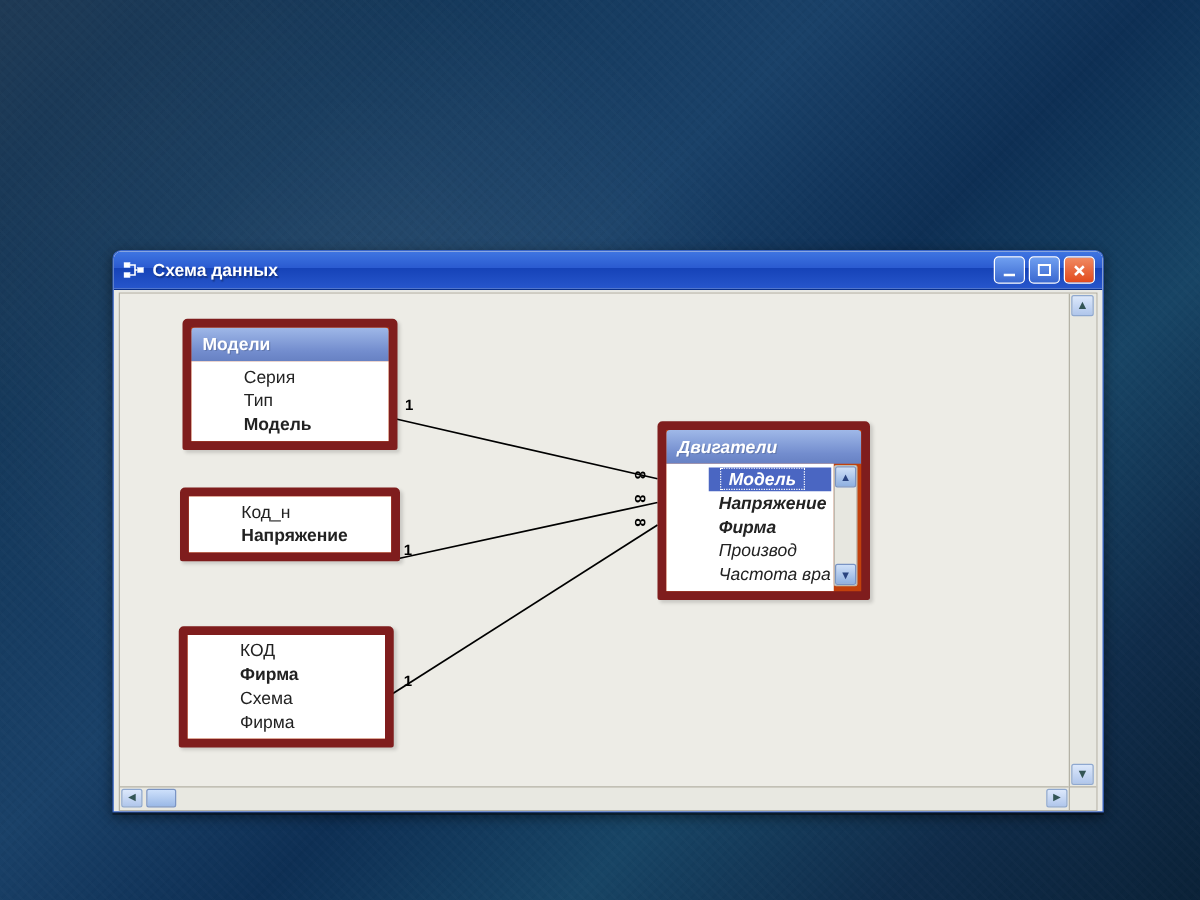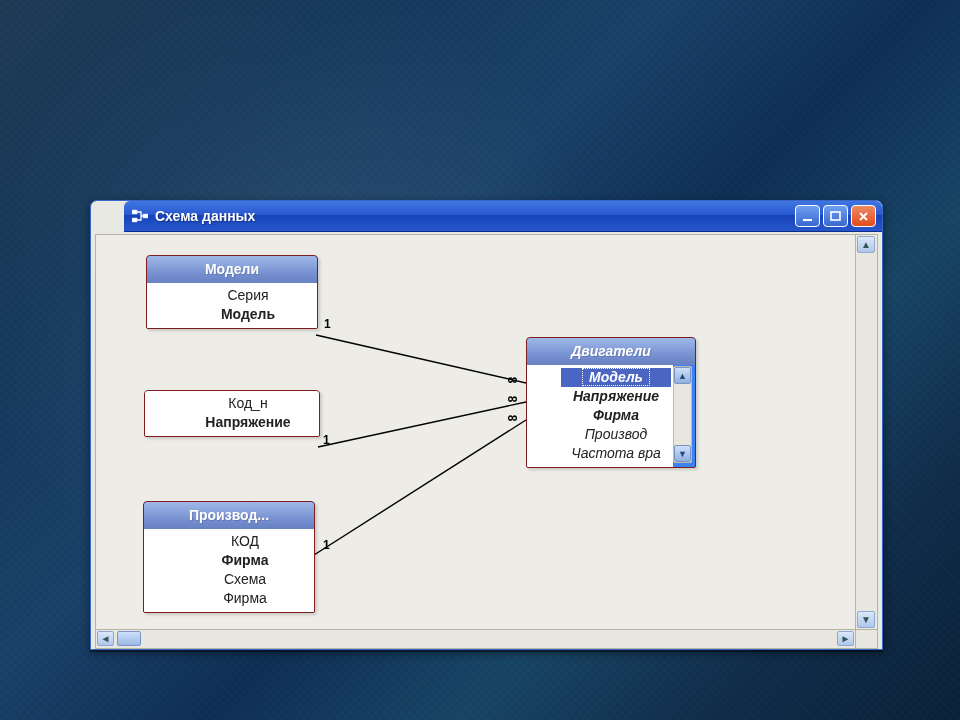--- a/index.html
+++ b/index.html
@@ -26,21 +26,20 @@
     position: absolute;
     left: 90px;
     top: 200px;
     width: 793px;
     height: 450px;
     background: #e9e9e4;
     border: 1px solid #3a66c8;
     border-radius: 7px 7px 0 0;
     box-shadow: 0 3px 10px rgba(0,0,0,0.45);
     overflow: hidden;
-    padding-left: 33px;
   }
   .titlebar {
     height: 31px;
     background: linear-gradient(to bottom, #3f76e2 0%, #2a5ad0 45%, #1643b8 46%, #2756cc 100%);
     border-bottom: 1px solid #0a2f88;
     display: flex;
     align-items: center;
     color: #ffffff;
     padding: 0 6px 0 8px;
     border-radius: 6px 6px 0 0;
@@ -77,26 +76,25 @@
 
   .svglinks{
     position:absolute; left:0; top:0; right:0; bottom:0;
     width:100%; height:100%;
     pointer-events:none;
   }
 
   .table-box{
     position:absolute;
     width:170px;
-    border:1px solid #7f1d1d;
-    background:#3b82f6;
+    border:7px solid #7f1d1d;
+    background:#c2410c;
     box-shadow:2px 2px 3px rgba(0,0,0,0.15);
     border-radius:4px 4px 2px 2px;
     overflow:hidden;
-    text-align:center;
   }
   .table-box .thead{
     background:linear-gradient(to bottom,#9fb8e8 0%, #738dce 70%, #6781c3 100%);
     color:#ffffff;
     font-weight:bold;
     padding:5px 9px 6px;
     font-size:14px;
     text-shadow:1px 1px 0 rgba(0,0,0,0.15);
     border-radius:3px 3px 0 0;
   }
@@ -224,33 +222,33 @@
       <span class="rel-label" style="left:227px; top:198px;">1</span>
       <span class="rel-label" style="left:227px; top:303px;">1</span>
       <span class="rel-label" style="left:413px; top:138px; transform:rotate(90deg);">8</span>
       <span class="rel-label" style="left:413px; top:157px; transform:rotate(90deg);">8</span>
       <span class="rel-label" style="left:413px; top:176px; transform:rotate(90deg);">8</span>
 
       <div class="table-box" style="left:50px; top:20px; width:172px;">
         <div class="thead">Модели</div>
         <ul>
           <li>Серия</li>
+          <li>Тип</li>
           <li class="key">Модель</li>
         </ul>
       </div>
 
       <div class="table-box" style="left:48px; top:155px; width:176px;">
         <ul>
           <li>Код_н</li>
           <li class="key">Напряжение</li>
         </ul>
       </div>
 
       <div class="table-box" style="left:47px; top:266px; width:172px;">
-        <div class="thead">Производ...</div>
         <ul>
           <li>КОД</li>
           <li class="key">Фирма</li>
           <li>Схема</li>
           <li>Фирма</li>
         </ul>
       </div>
 
       <div class="table-box with-scroll" style="left:430px; top:102px; width:170px;font-style:italic;">
         <div class="thead">Двигатели</div>

